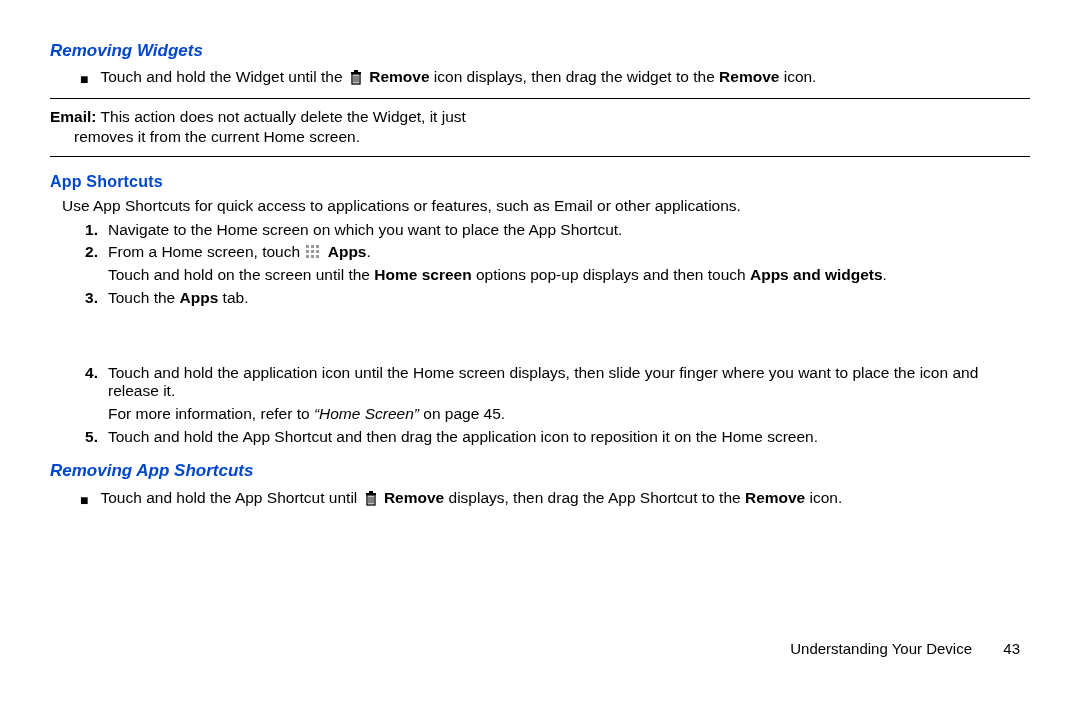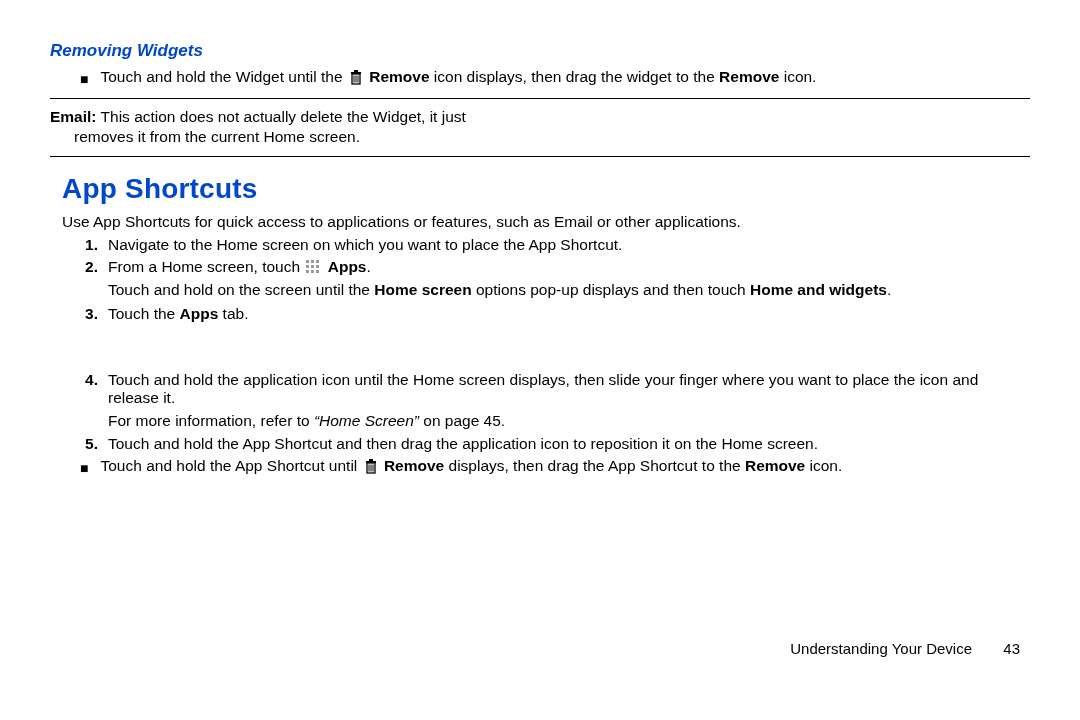--- a/index.html
+++ b/index.html
@@ -28,22 +28,22 @@
   .subhead {
     color: #0047cc;
     font-weight: bold;
     font-style: italic;
     font-size: 17px;
     margin: 0 0 6px 0;
   }
   .section-head {
     color: #0047cc;
     font-weight: 800;
-    font-size: 28px;
-    margin: 14px 0 4px 12px;
+    font-size: 16px;
+    margin: 14px 0 4px 0;
     letter-spacing: 0.2px;
   }
   p { margin: 4px 0; line-height: 1.32; }
   .bullet-row {
     display: flex;
     gap: 12px;
     margin: 2px 0 6px 30px;
   }
   .bullet-mark { font-size: 14px; line-height: 1.4; padding-top:2px;}
   .numitem {
@@ -134,21 +134,21 @@
 
     <div class="numitem">
       <div class="num">2.</div>
       <div>
         <span>From a Home screen, touch </span><span class="apps-icon"><span style="left:0;top:0"></span><span style="left:5px;top:0"></span><span style="left:10px;top:0"></span><span style="left:0;top:5px"></span><span style="left:5px;top:5px"></span><span style="left:10px;top:5px"></span><span style="left:0;top:10px"></span><span style="left:5px;top:10px"></span><span style="left:10px;top:10px"></span></span> <span class="bold">Apps</span><span>.</span>
       </div>
     </div>
 
 
     <p class="indent-sub">
-      <span>Touch and hold on the screen until the </span><span class="bold">Home screen</span><span> options pop-up displays and then touch </span><span class="bold">Home and widgets</span><span>.</span>
+      <span>Touch and hold on the screen until the </span><span class="bold">Home screen</span><span> options pop-up displays and then touch </span><span class="bold">Apps and widgets</span><span>.</span>
     </p>
 
     <div class="numitem">
       <div class="num">3.</div>
       <div>
         <span>Touch the </span><span class="bold">Apps</span><span> tab.</span>
       </div>
     </div>
 
   </div>
@@ -164,20 +164,21 @@
 
     <p class="indent-sub">
       <span>For more information, refer to </span><span class="ital">“Home Screen”</span><span> on page 45.</span>
     </p>
 
     <div class="numitem">
       <div class="num">5.</div>
       <div>Touch and hold the App Shortcut and then drag the application icon to reposition it on the Home screen.</div>
     </div>
 
+    <p class="subhead" style="margin-top:14px;">Removing App Shortcuts</p>
 
     <div class="bullet-row">
       <div class="bullet-mark">■</div>
       <div>
         <span>Touch and hold the App Shortcut until </span><span class="inline-icon"><svg width="14" height="16" viewBox="0 0 14 16">
               <rect x="2" y="3" width="10" height="2" fill="#000"></rect>
               <rect x="5" y="1" width="4" height="2" fill="#000"></rect>
               <rect x="3" y="5" width="8" height="10" fill="none" stroke="#000" stroke-width="1.3"></rect>
               <line x1="5" y1="6.5" x2="5" y2="13.5" stroke="#000" stroke-width="1"></line>
               <line x1="7" y1="6.5" x2="7" y2="13.5" stroke="#000" stroke-width="1"></line>

